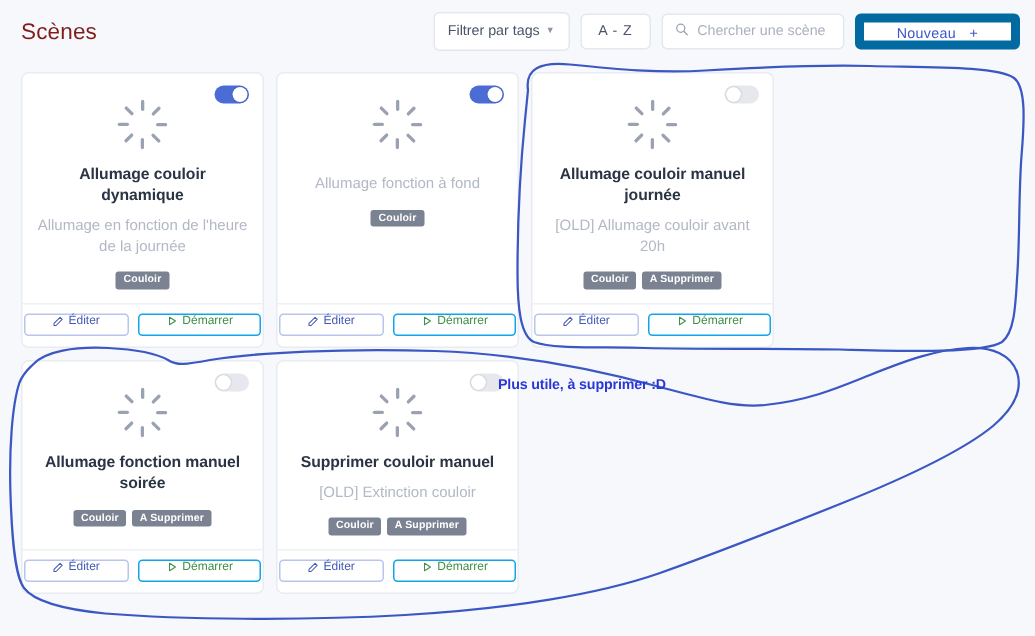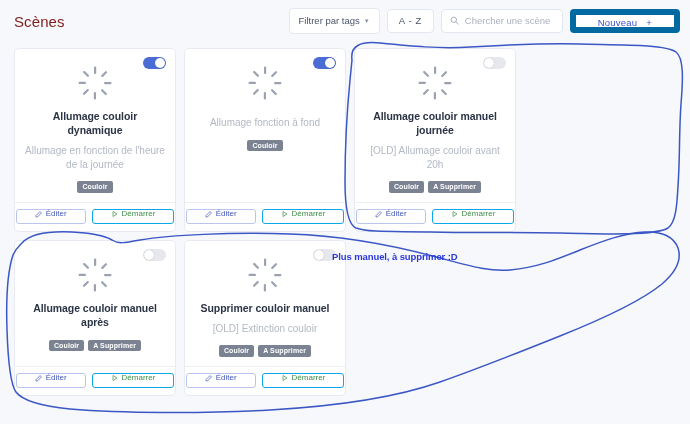--- a/index.html
+++ b/index.html
@@ -369,21 +369,21 @@
             <rect x="17" y="1.5" width="2.2" height="7.5" rx="1.1" fill="#9aa1b0" transform="rotate(0 18 18)"></rect>
             <rect x="17" y="1.5" width="2.2" height="7.5" rx="1.1" fill="#9aa1b0" transform="rotate(45 18 18)"></rect>
             <rect x="17" y="1.5" width="2.2" height="7.5" rx="1.1" fill="#9aa1b0" transform="rotate(90 18 18)"></rect>
             <rect x="17" y="1.5" width="2.2" height="7.5" rx="1.1" fill="#9aa1b0" transform="rotate(135 18 18)"></rect>
             <rect x="17" y="1.5" width="2.2" height="7.5" rx="1.1" fill="#9aa1b0" transform="rotate(180 18 18)"></rect>
             <rect x="17" y="1.5" width="2.2" height="7.5" rx="1.1" fill="#9aa1b0" transform="rotate(225 18 18)"></rect>
             <rect x="17" y="1.5" width="2.2" height="7.5" rx="1.1" fill="#9aa1b0" transform="rotate(270 18 18)"></rect>
             <rect x="17" y="1.5" width="2.2" height="7.5" rx="1.1" fill="#9aa1b0" transform="rotate(315 18 18)"></rect>
           </svg>
         </span>
-        <div class="card-title">Allumage couloir manuel après</div>
+        <div class="card-title">Allumage fonction manuel soirée</div>
         <div class="tags">
           <span class="tag">Couloir</span>
           <span class="tag">A Supprimer</span>
         </div>
       </div>
       <div class="card-footer">
         <span class="cbtn edit">
           <span>
             <svg width="8" height="8" viewBox="0 0 16 16" fill="none">
               <path d="M2 11.2V14h2.8l8.1-8.1-2.8-2.8L2 11.2z" stroke="#4258b5" stroke-width="1.4" stroke-linejoin="round"></path>
@@ -459,13 +459,13 @@
            C 118 244, 124 243, 140 240 C 170 235, 230 232, 290 234
            C 350 236, 400 247, 440 258 C 470 266, 490 272, 510 270
            C 540 267, 560 258, 580 250 C 605 240, 625 233, 645 232
            C 662 231, 674 237, 678 248 C 682 260, 676 272, 662 284
            C 640 302, 600 320, 560 336 C 520 352, 480 368, 440 382
            C 400 396, 340 406, 270 410 C 200 414, 120 413, 70 409
            C 40 406, 22 400, 16 392 C 10 384, 8 360, 7 330
            C 6 300, 8 270, 13 255 C 16 248, 19 246, 22 243 Z" fill="none" stroke="#3b57c4" stroke-width="1.5" stroke-linecap="round" stroke-linejoin="round"></path>
 </svg>
 
-<div class="note">Plus manuel, à supprimer :D</div>
+<div class="note">Plus utile, à supprimer :D</div>
 
 </body></html>

